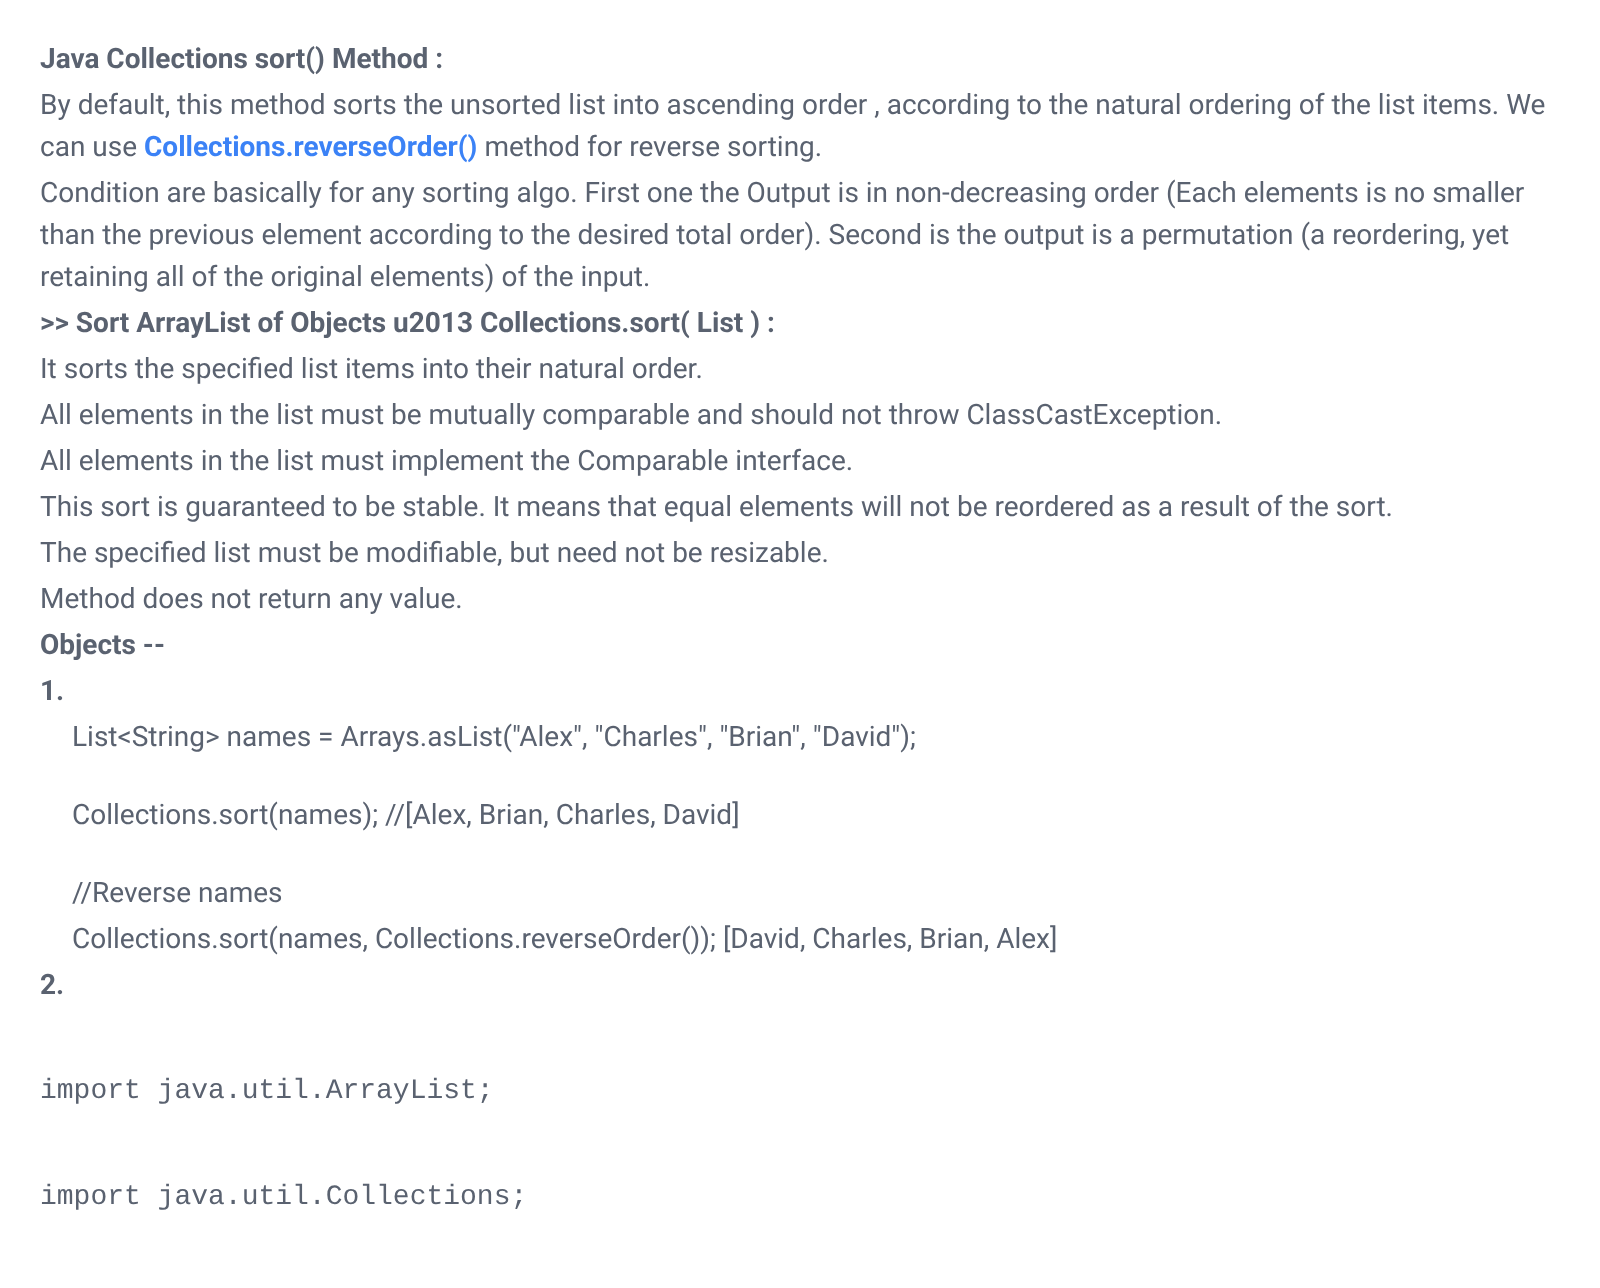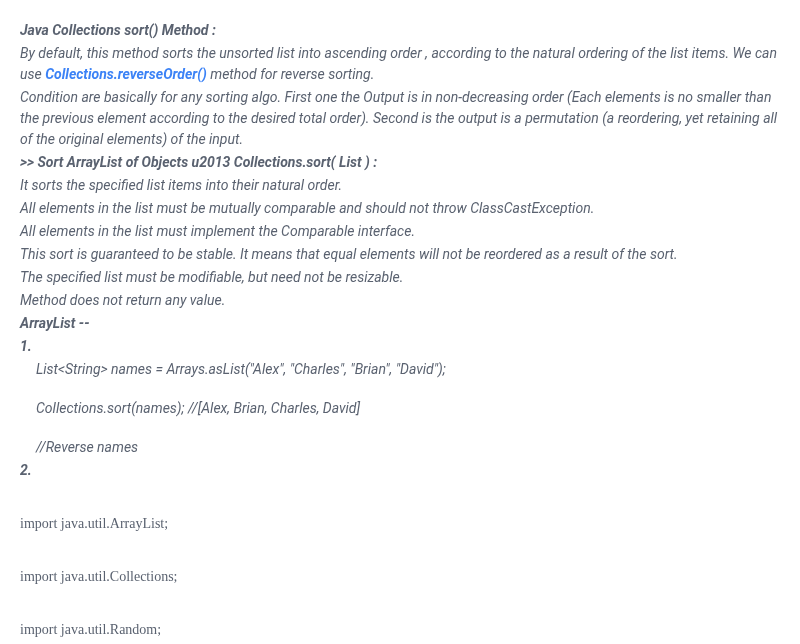--- a/index.html
+++ b/index.html
@@ -14,31 +14,30 @@
       background: #ffffff;
     }
     .heading {
       font-weight: 700;
       color: #2a3b4d;
     }
     .para {
       margin: 0 0 2px 0;
       word-wrap: break-word;
       color: #5a6270;
-      font-style: italic;
     }
     .inline-bold {
       font-weight: 700;
       color: #3b82f6;
     }
     .spacer {
       height: 16px;
     }
     .mono {
-      font-family: Liberation Serif, serif;
+      font-family: Liberation Mono, monospace;
       white-space: pre;
       font-size: 14px;
       color: #5a6270;
       margin-top: 32px;
     }
     .regular {
       color: #5a6270;
       margin-left: 16px;
     }
   </style>
@@ -57,32 +56,33 @@
 
   <div class="para heading">&gt;&gt; Sort ArrayList of Objects u2013 Collections.sort( List ) :</div>
 
   <div class="para">It sorts the specified list items into their natural order.</div>
   <div class="para">All elements in the list must be mutually comparable and should not throw ClassCastException.</div>
   <div class="para">All elements in the list must implement the Comparable interface.</div>
   <div class="para">This sort is guaranteed to be stable. It means that equal elements will not be reordered as a result of the sort.</div>
   <div class="para">The specified list must be modifiable, but need not be resizable.</div>
   <div class="para">Method does not return any value.</div>
 
-  <div class="para heading">ArrayList --</div>
+  <div class="para heading">Objects --</div>
   <div class="para heading">1.</div>
 
   <div class="para regular">List&lt;String&gt; names = Arrays.asList("Alex", "Charles", "Brian", "David");</div>
 
   <div class="spacer"></div>
 
   <div class="para regular">Collections.sort(names); //[Alex, Brian, Charles, David]</div>
 
   <div class="spacer"></div>
 
   <div class="para regular">//Reverse names</div>
+  <div class="para regular">Collections.sort(names, Collections.reverseOrder()); [David, Charles, Brian, Alex]</div>
 
   <div class="para heading">2.</div>
 
   <div class="mono">import java.util.ArrayList;</div>
   <div class="mono">import java.util.Collections;</div>
   <div class="mono">import java.util.Random;</div>
   <div class="mono">public class JavaSort</div>
   <div class="mono">{</div>
   <div class="mono">    public static void main(String[] args)</div>
 

